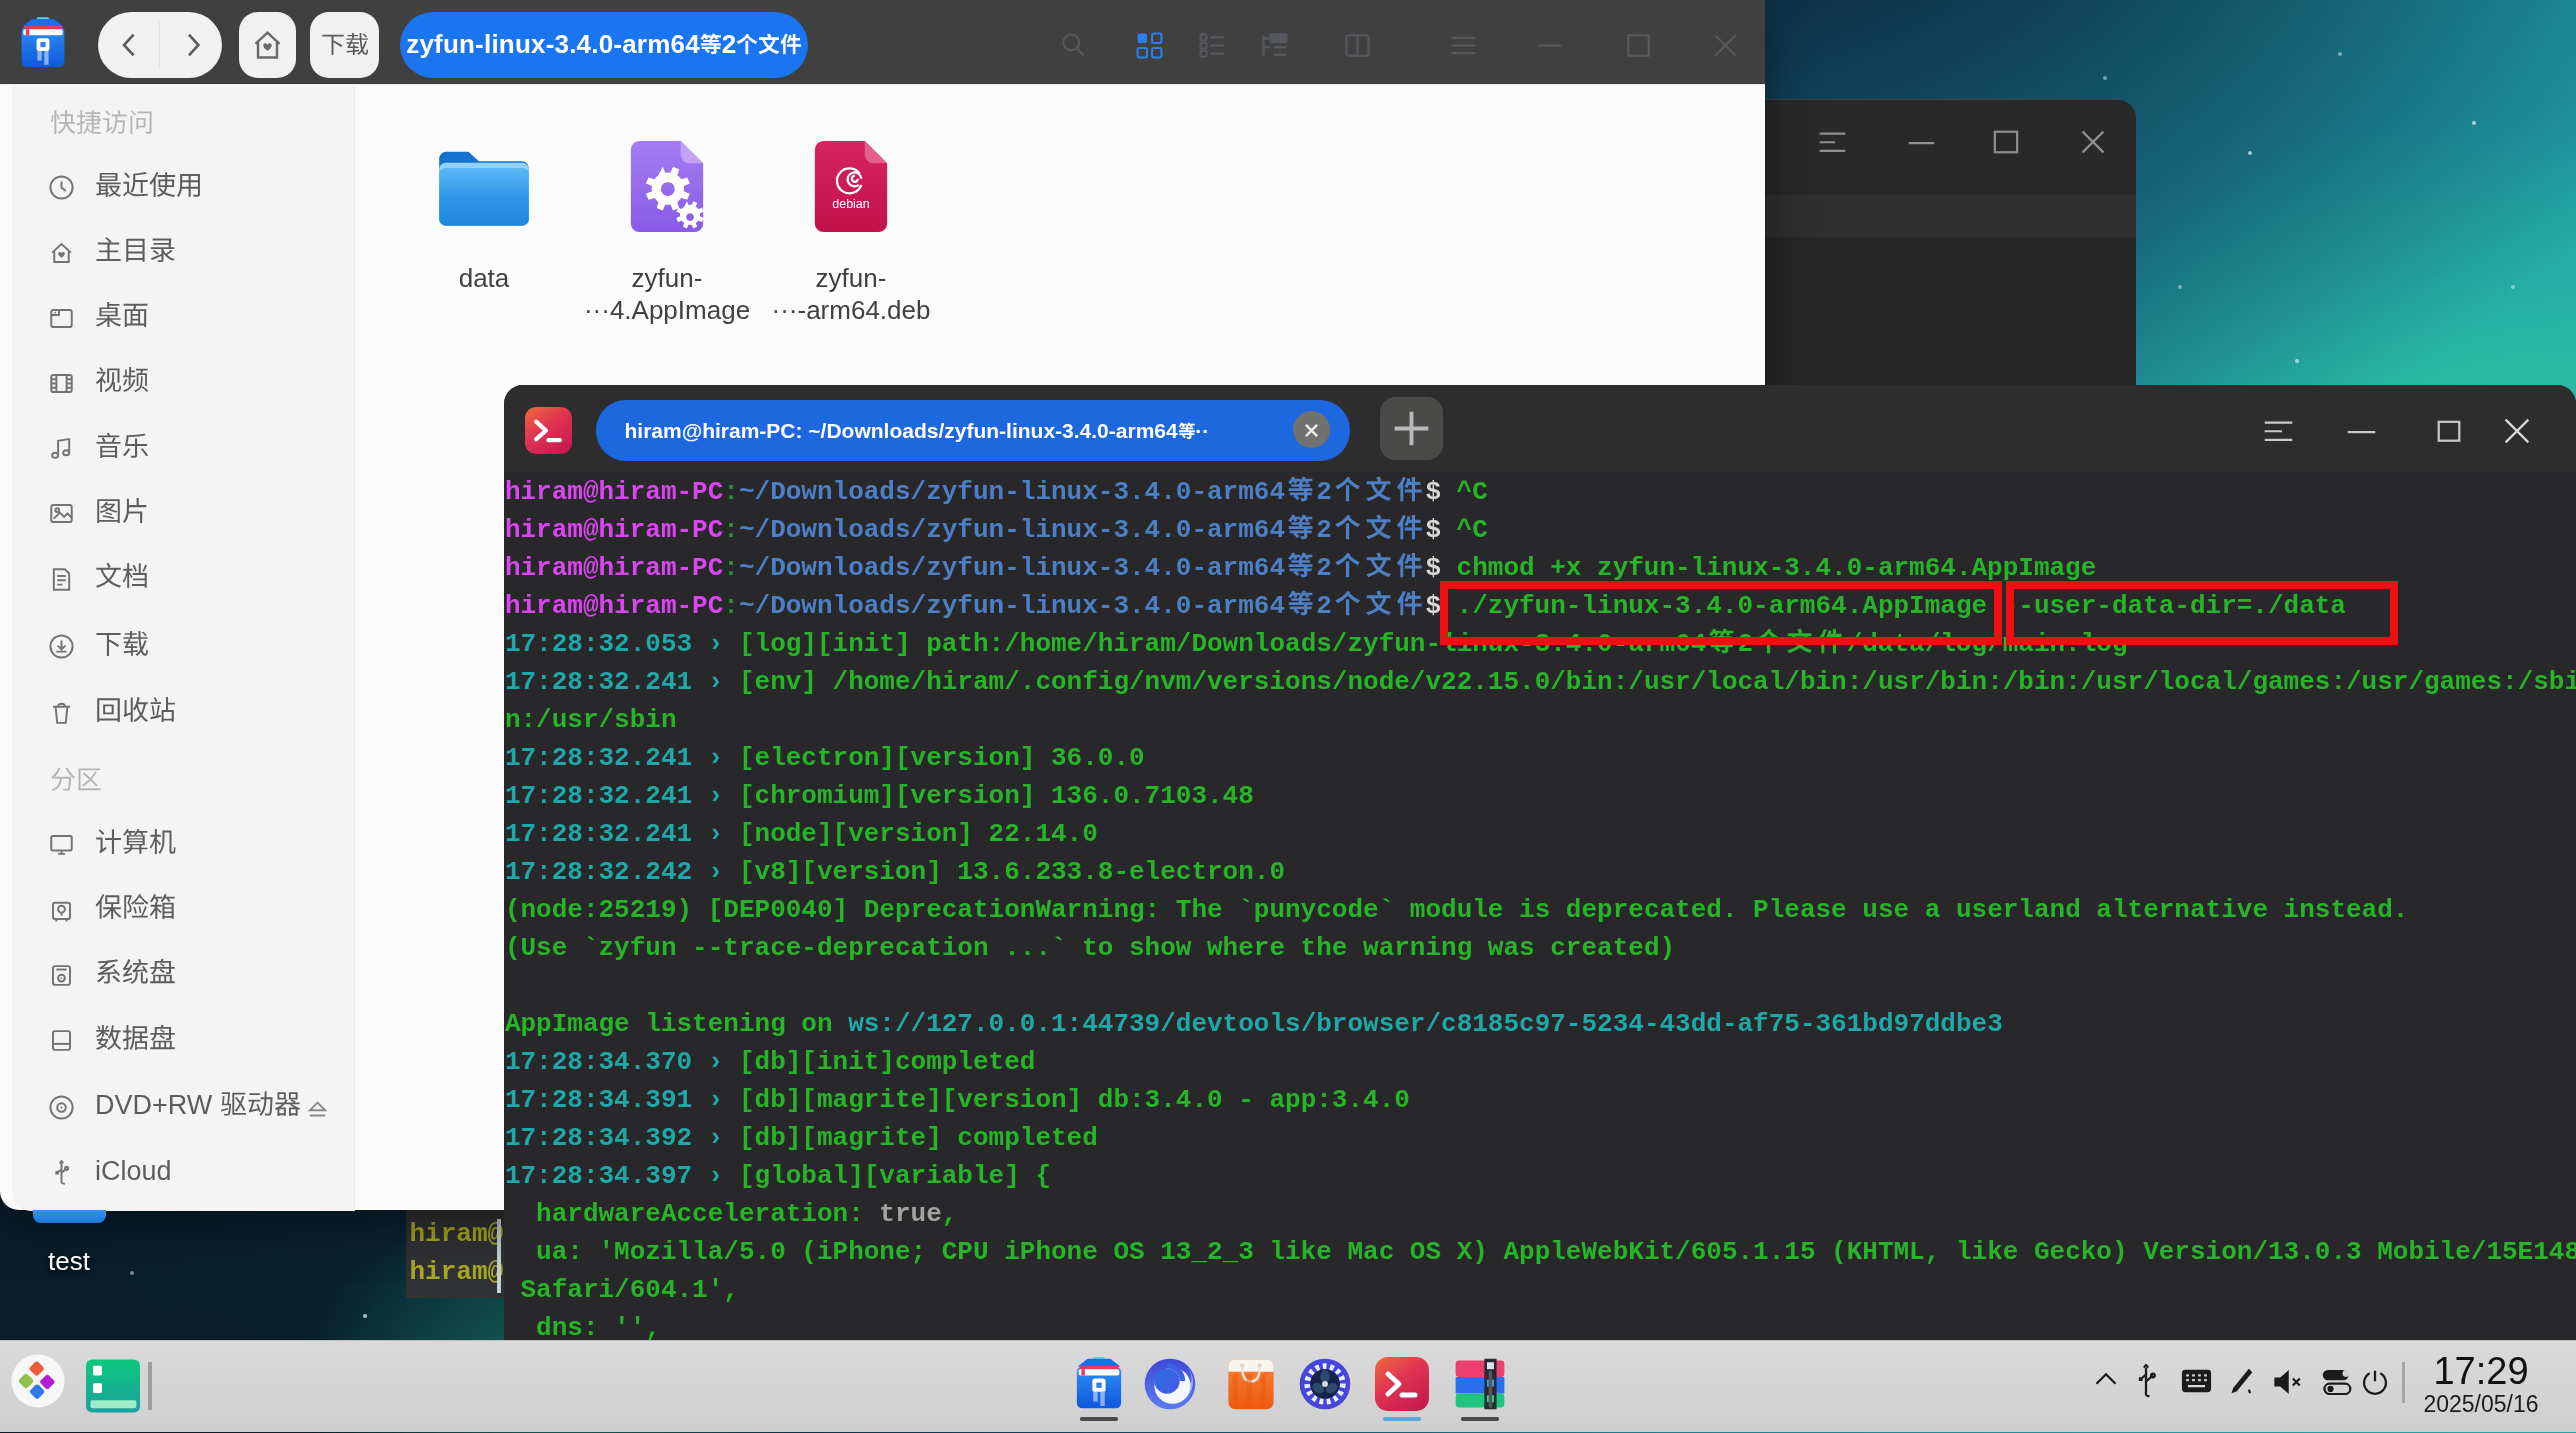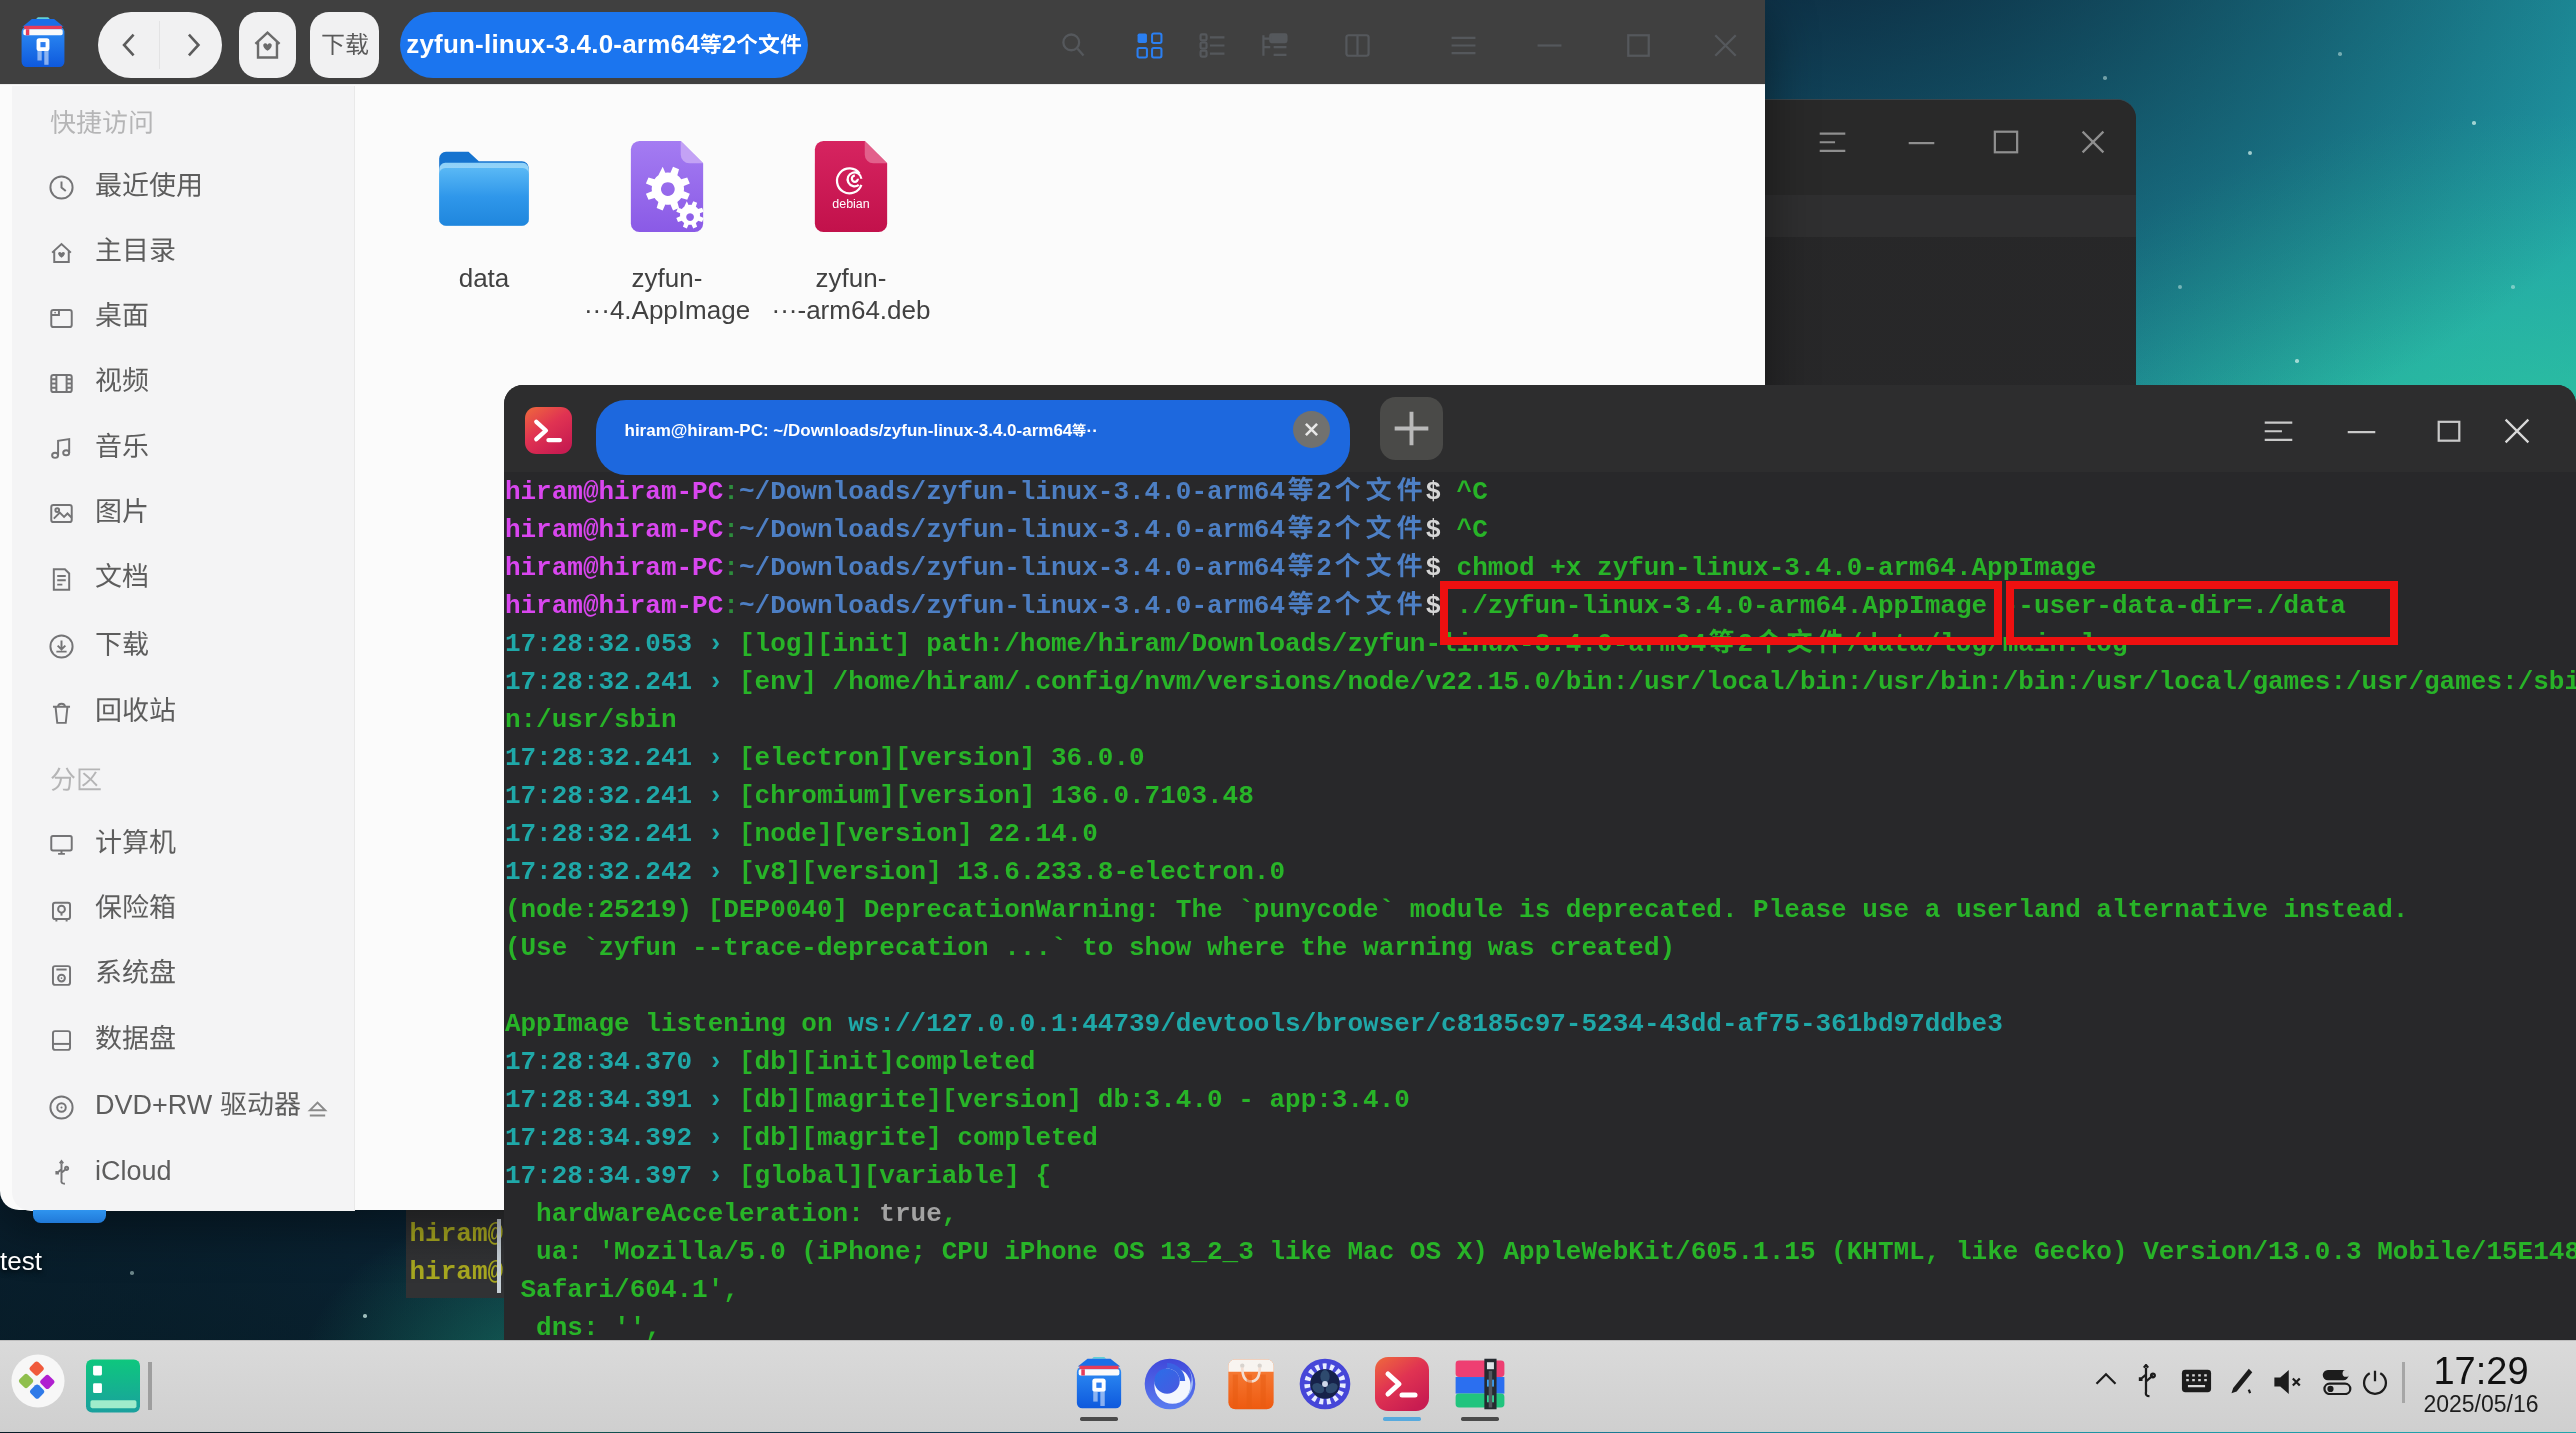--- a/index.html
+++ b/index.html
@@ -36,30 +36,30 @@
  font-size:26px;font-weight:bold;text-align:center;line-height:64px;letter-spacing:0.2px}
 .hic{position:absolute;top:31px;stroke:#55585c;stroke-width:2.6;fill:none}
 .shd{position:absolute;left:38px;color:#b5b5b6;font-size:26px}
 .sic{position:absolute;left:36px;width:29px;height:29px;stroke:#747476;stroke-width:2.3;fill:none}
 .slb{position:absolute;left:83px;font-size:27px;color:#5d5d5d}
 
 .flb{position:absolute;width:190px;text-align:center;font-size:26px;color:#414141;line-height:32px}
 
 #term{left:504px;top:385px;width:2072px;height:966px;position:absolute;background:#28282a;border-radius:19px 19px 0 0}
 #term .tb{position:absolute;left:0;top:0;width:100%;height:87px;background:#2d2d2e;border-radius:19px 19px 0 0}
-#term .tab{position:absolute;left:92px;top:14.7px;width:754px;height:75px;background:#1d68de;border-radius:30px;color:#fff;
- font-size:17px;font-weight:bold;line-height:61px;padding-left:28.5px;white-space:nowrap}
+#term .tab{position:absolute;left:92px;top:14.7px;width:754px;height:61px;background:#1d68de;border-radius:30px;color:#fff;
+ font-size:21px;font-weight:bold;line-height:61px;padding-left:28.5px;white-space:nowrap}
 #term .tab .tx{position:absolute;right:20px;top:11.2px;width:37px;height:37px;border-radius:50%;background:#71716f}
 #term .plus{position:absolute;left:876px;top:12px;width:63px;height:63px;background:#4a4a48;border-radius:15.6px}
 #tpre{position:absolute;left:0.9px;top:88px;font:bold 26px/38px "Liberation Mono",monospace;color:#d6d6d6;letter-spacing:0}
 #tpre .o{color:#d946ef}#tpre .b{color:#4d7fc4}#tpre .g{color:#28b428}#tpre .c{color:#1fa8a8}#tpre .y{color:#a3a3a3}#tpre .gd{color:#2d8c3c}
 .rbox{position:absolute;border:8.6px solid #ee1010;height:64px;top:196px}
 
 #dtest{position:absolute;left:33px;top:1210px;width:73px;height:13px;background:linear-gradient(180deg,#2f94ef,#2079d8);border-radius:0 0 7.8px 7.8px}
-#dtlbl{position:absolute;left:0px;top:1246px;width:138px;text-align:left;color:#fff;font-size:26px;text-shadow:0 1.7px 5.2px rgba(0,0,0,.8)}
+#dtlbl{position:absolute;left:0px;top:1246px;width:138px;text-align:center;color:#fff;font-size:26px;text-shadow:0 1.7px 5.2px rgba(0,0,0,.8)}
 
 #dock{position:absolute;left:0;top:1340px;width:2576px;height:92px;background:linear-gradient(180deg,#dadada,#cfcfcf);border-top:0.9px solid #bebebe}
 .dicon{position:absolute;top:15.6px;width:54px;height:54px}
 .dline{position:absolute;top:76px;width:38px;height:4.3px;border-radius:1.7px;background:#4a4a4a}
 .tray{position:absolute;top:26px;stroke:#1c1c1c;stroke-width:2.6;fill:none}
 #clk1{position:absolute;left:2405px;top:8.6px;width:152px;text-align:center;font-size:38px;color:#111;font-weight:500}
 #clk2{position:absolute;left:2405px;top:50px;width:152px;text-align:center;font-size:23px;color:#1c1c1c}
 </style></head>
 <body>
 <svg width="0" height="0" style="position:absolute">

